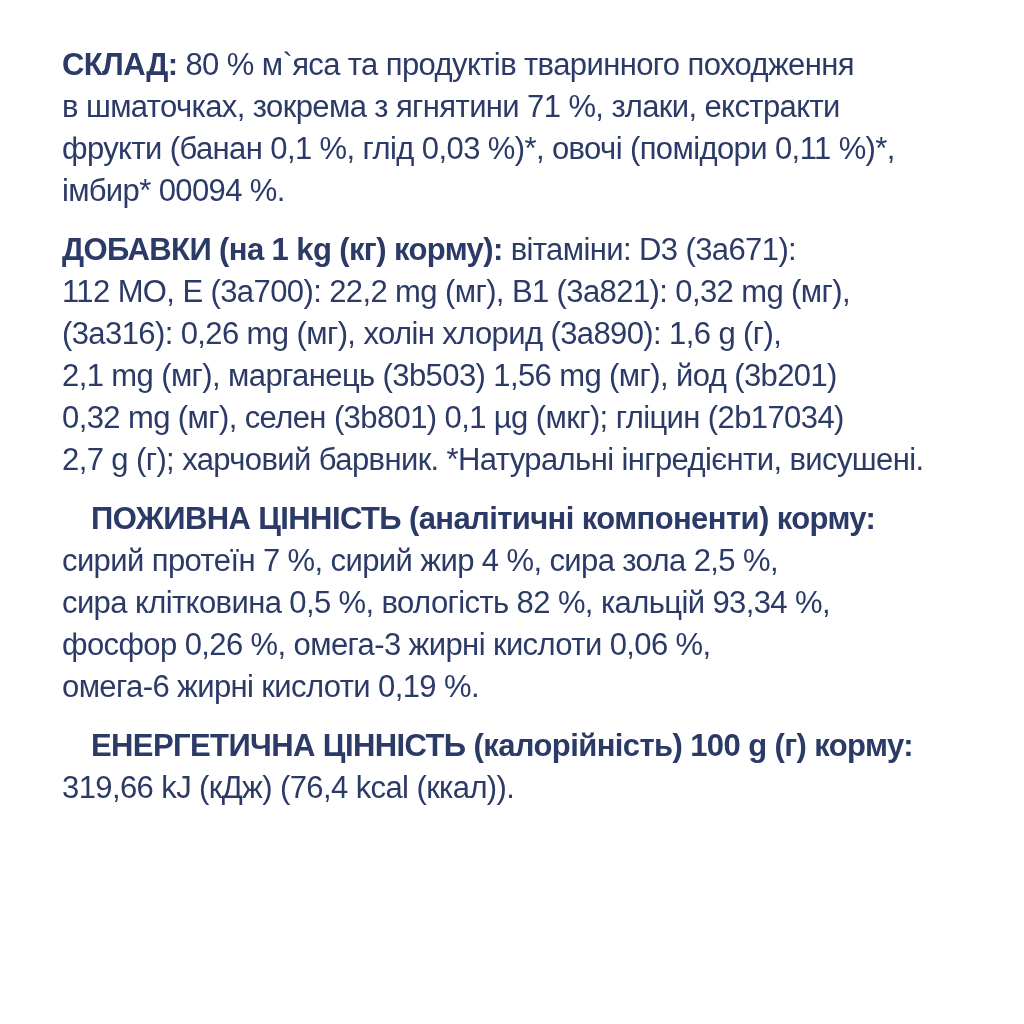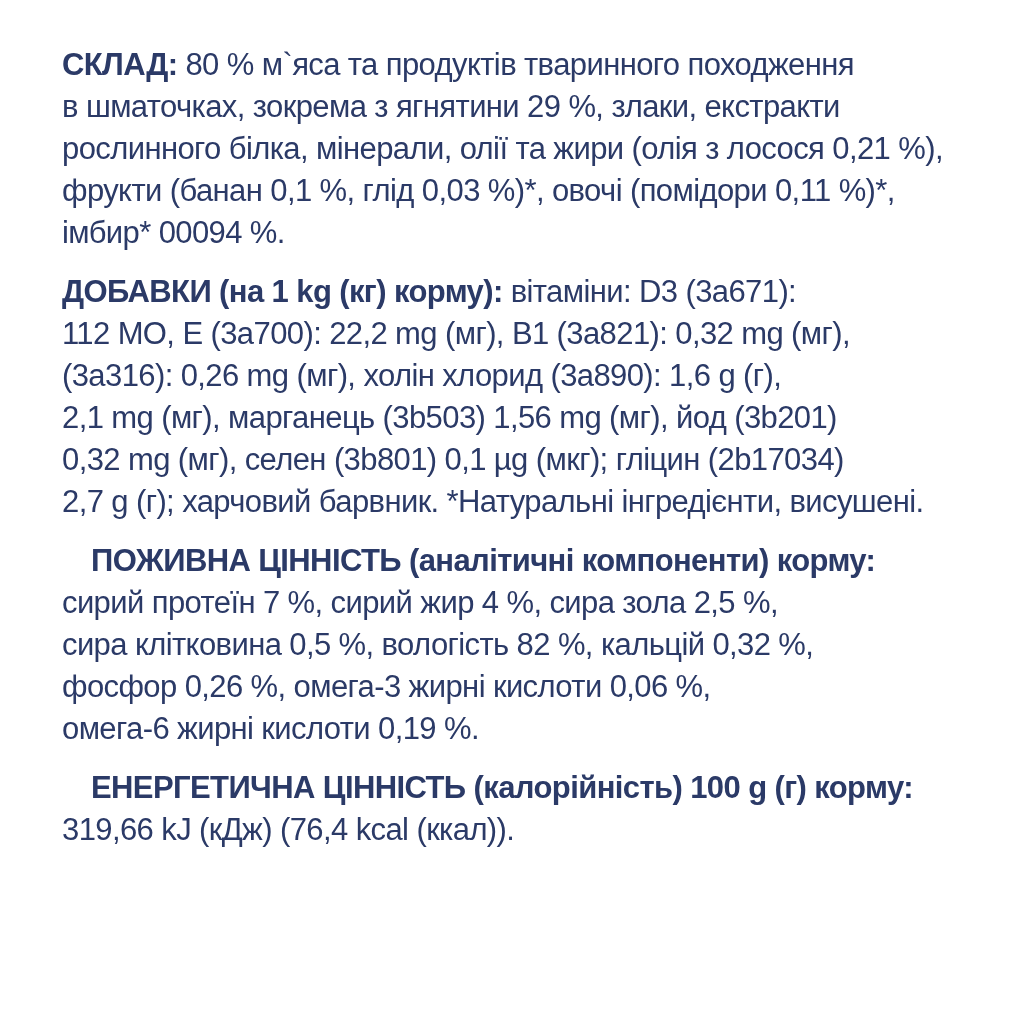--- a/index.html
+++ b/index.html
@@ -36,39 +36,38 @@
     margin-left: 29px;
   }
 </style>
 </head>
 <body style="color: rgb(43, 58, 103); background: rgb(255, 255, 255);">
 
 <main class="content">
 
   <section class="sec">
     <div class="line"><strong class="hd">СКЛАД:</strong> <span>80 % м`яса та продуктів тваринного походження</span></div>
-    <div class="line">в шматочках, зокрема з ягнятини 29 %, злаки, екстракти</div>
-    <div class="line">рослинного білка, мінерали, олії та жири (олія з лосося 0,21 %),</div>
+    <div class="line">в шматочках, зокрема з ягнятини 71 %, злаки, екстракти</div>
     <div class="line">фрукти (банан 0,1 %, глід 0,03 %)*, овочі (помідори 0,11 %)*,</div>
     <div class="line">імбир* 00094 %.</div>
   </section>
 
   <section class="sec">
     <div class="line"><strong class="hd">ДОБАВКИ (на 1 kg (кг) корму):</strong> <span>вітаміни: D3 (3a671):</span></div>
     <div class="line">112 МО, Е (3a700): 22,2 mg (мг), В1 (3a821): 0,32 mg (мг),</div>
     <div class="line">(3a316): 0,26 mg (мг), холін хлорид (3a890): 1,6 g (г),</div>
     <div class="line">2,1 mg (мг), марганець (3b503) 1,56 mg (мг), йод (3b201)</div>
     <div class="line">0,32 mg (мг), селен (3b801) 0,1 µg (мкг); гліцин (2b17034)</div>
     <div class="line">2,7 g (г); харчовий барвник. *Натуральні інгредієнти, висушені.</div>
   </section>
 
   <section class="sec">
     <div class="line heading-only"><strong class="hd">ПОЖИВНА ЦІННІСТЬ (аналітичні компоненти) корму:</strong></div>
     <div class="line">сирий протеїн 7 %, сирий жир 4 %, сира зола 2,5 %,</div>
-    <div class="line">сира клітковина 0,5 %, вологість 82 %, кальцій 0,32 %,</div>
+    <div class="line">сира клітковина 0,5 %, вологість 82 %, кальцій 93,34 %,</div>
     <div class="line">фосфор 0,26 %, омега-3 жирні кислоти 0,06 %,</div>
     <div class="line">омега-6 жирні кислоти 0,19 %.</div>
   </section>
 
   <section class="sec">
     <div class="line heading-only"><strong class="hd">ЕНЕРГЕТИЧНА ЦІННІСТЬ (калорійність) 100 g (г) корму:</strong></div>
     <div class="line">319,66 kJ (кДж) (76,4 kcal (ккал)).</div>
   </section>
 
 </main>

